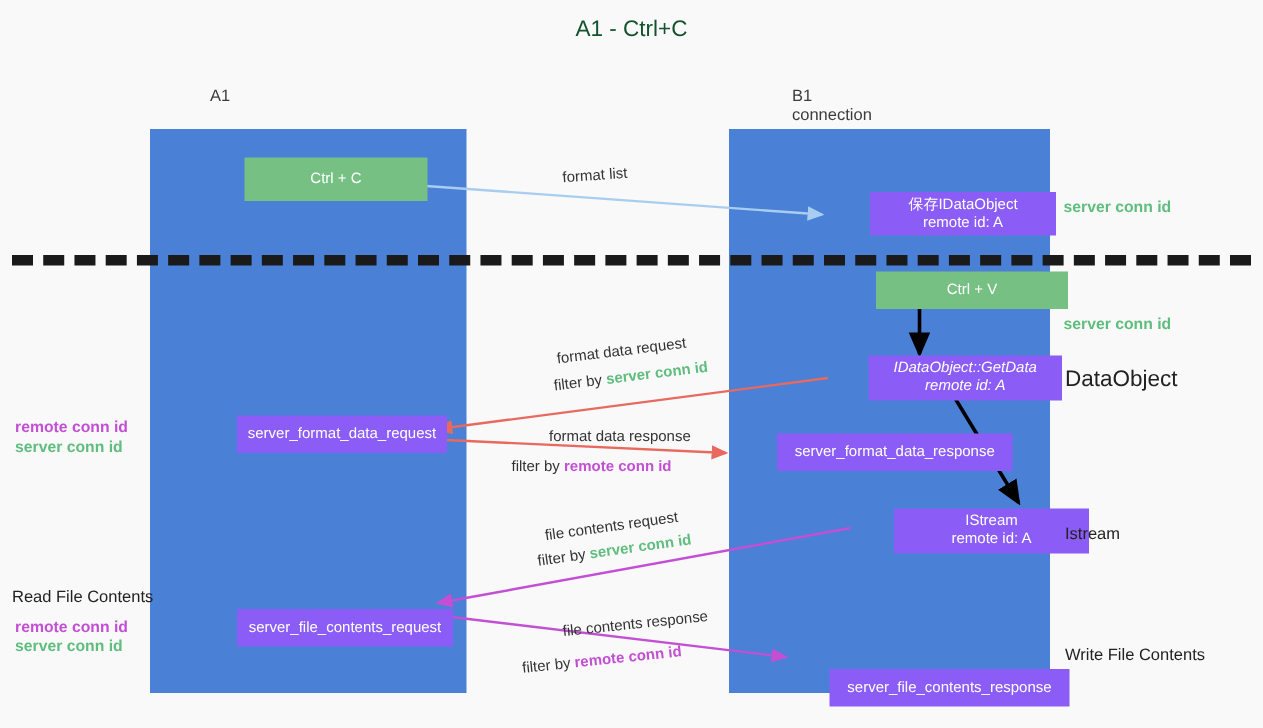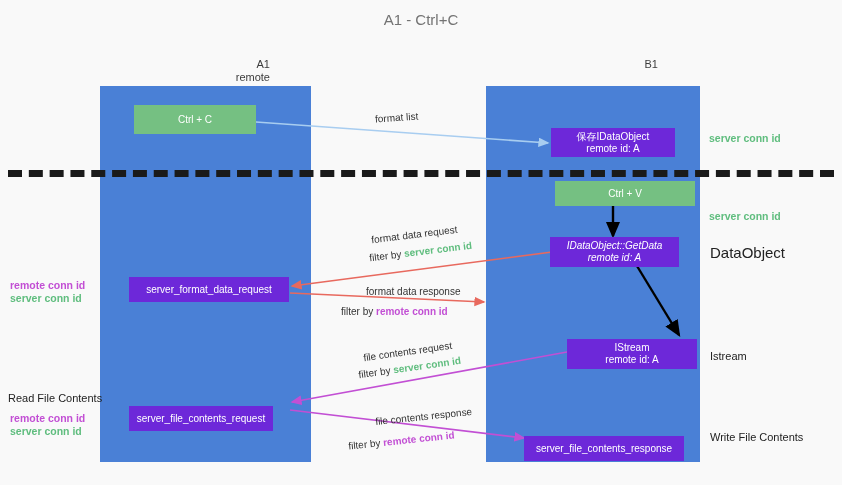--- a/index.html
+++ b/index.html
@@ -6,37 +6,37 @@
   body{
     width:842px;height:485px;
     background:#f9f9f9;
     font-family:"Liberation Sans","DejaVu Sans",sans-serif;
     overflow:hidden;
   }
   #stage{position:relative;width:842px;height:485px;}
 
   .title{
     position:absolute;left:0;top:10px;width:842px;
-    text-align:center;color:#737373;font-size:15px;line-height:19px;
+    text-align:center;color:#14532d;font-size:15px;line-height:19px;
   }
 
   .col-head{
-    position:absolute;text-align:right;color:#3c3c3c;
+    position:absolute;text-align:left;color:#3c3c3c;
     font-size:11px;line-height:13px;
   }
 
   .panel{position:absolute;background:#4a80d6;}
 
   .node{
     position:absolute;box-sizing:border-box;
     display:flex;align-items:center;justify-content:center;
     flex-direction:column;
-    color:#ffffff;font-size:10px;line-height:12px;text-align:center;
+    color:#ffffff;font-size:10px;line-height:12px;text-align:center;margin-left:29px;
   }
-  .node.orange{background:#6d28d9;}
+  .node.orange{background:#8b5cf6;}
   .node.green{background:#75c082;}
 
   .lbl{position:absolute;font-size:10.5px;line-height:13px;color:#222;white-space:nowrap;}
   .lbl.green{color:#5fbd7e;font-weight:bold;}
   .lbl.purple{color:#c24fd4;font-weight:bold;}
   .lbl.black{color:#222;}
 
   .edgelbl{position:absolute;font-size:10px;line-height:13px;color:#333;white-space:nowrap;}
   .g{color:#5fbd7e;font-weight:bold;}
   .p{color:#c24fd4;font-weight:bold;}
@@ -52,24 +52,24 @@
 <body>
 
 <div id="stage">
 
   <div class="title">
     <div>A1 - Ctrl+C</div>
   </div>
 
   <div class="col-head" style="left:140px;top:58px;width:130px;">
     <div>A1</div>
-    <div>remote</div>
   </div>
   <div class="col-head" style="left:528px;top:58px;width:130px;">
     <div>B1</div>
+    <div>connection</div>
   </div>
 
   <div class="panel" style="left:100px;top:86px;width:211px;height:376px;"></div>
   <div class="panel" style="left:486px;top:86px;width:214px;height:376px;"></div>
 
   <svg class="wires" viewBox="0 0 842 485">
     <defs>
       <marker id="ar-blue" markerWidth="7" markerHeight="7" refX="6" refY="3" orient="auto">
         <path d="M0,0 L7,3 L0,6 z" fill="#a8cdf0"></path>
       </marker>
@@ -101,44 +101,47 @@
 
   <div class="node green" style="left:134px;top:105px;width:122px;height:29px;">
     <div>Ctrl + C</div>
   </div>
 
   <div class="node orange" style="left:551px;top:128px;width:124px;height:29px;">
     <div>保存IDataObject</div>
     <div>remote id: A</div>
   </div>
 
-  <div class="node green" style="left:555px;top:181px;width:140px;height:25px;">
+  <div class="node green" style="left:555px;top:181px;width:128px;height:25px;">
     <div>Ctrl + V</div>
   </div>
 
   <div class="node orange" style="left:550px;top:237px;width:129px;height:30px;font-style:italic;">
     <div>IDataObject::GetData</div>
     <div>remote id: A</div>
   </div>
 
   <div class="node orange" style="left:567px;top:339px;width:130px;height:30px;">
     <div>IStream</div>
     <div>remote id: A</div>
   </div>
 
-  <div class="node orange" style="left:129px;top:277px;width:160px;height:25px;">
+  <div class="node orange" style="left:129px;top:277px;width:140px;height:25px;">
     <div>server_format_data_request</div>
   </div>
 
+  <div class="node orange" style="left:489px;top:289px;width:157px;height:25px;">
+    <div>server_format_data_response</div>
+  </div>
 
   <div class="node orange" style="left:129px;top:406px;width:144px;height:25px;">
     <div>server_file_contents_request</div>
   </div>
 
-  <div class="node orange" style="left:524px;top:436px;width:160px;height:25px;justify-content:center;">
+  <div class="node orange" style="left:524px;top:446px;width:160px;height:25px;justify-content:center;">
     <div>server_file_contents_response</div>
   </div>
 
   <div class="edgelbl" style="left:375px;top:111px;transform:rotate(-4deg);">format list</div>
 
   <div class="edgelbl" style="left:371px;top:228px;transform:rotate(-7deg);">format data request</div>
   <div class="edgelbl" style="left:369px;top:245px;transform:rotate(-7deg);">
     <span>filter by </span><span class="g">server conn id</span>
   </div>
 

